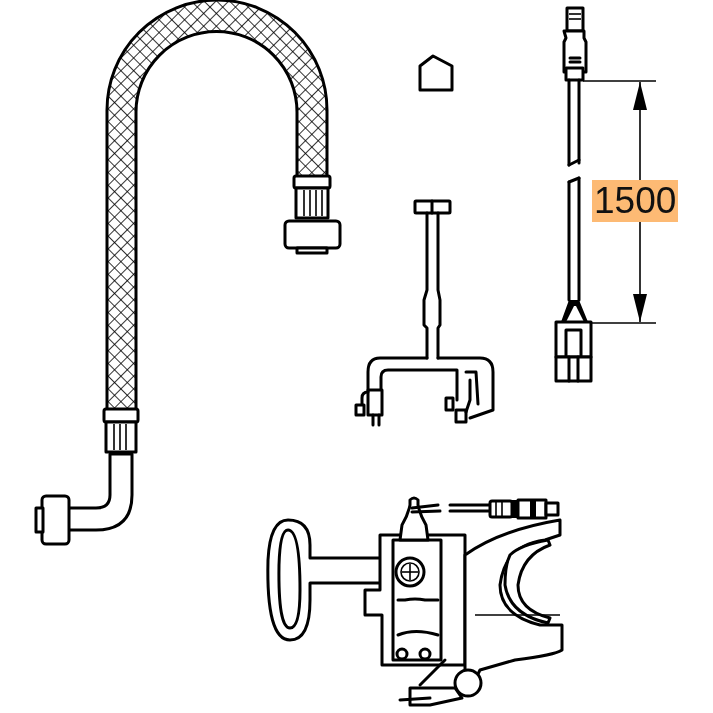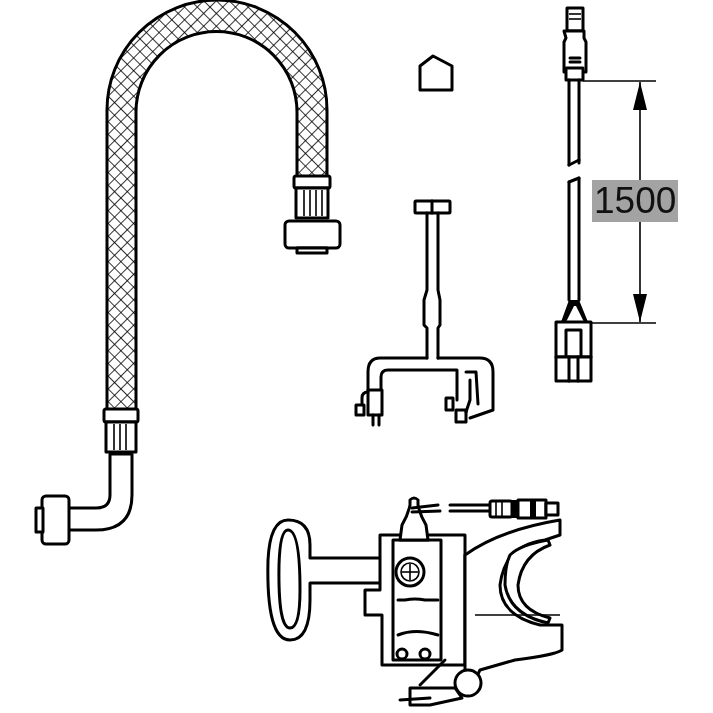--- a/index.html
+++ b/index.html
@@ -1,21 +1,21 @@
 <!DOCTYPE html>
 <html><head>
   <meta charset="utf-8">
   <style>
     html, body { margin: 0; padding: 0; background: #ffffff; }
     body { width: 713px; height: 713px; position: relative; overflow: hidden; }
     .canvas { position: absolute; left: 0; top: 0; width: 713px; height: 713px; }
     .dim-label {
       position: absolute; left: 592px; top: 180px;
       font-family: "Liberation Sans", sans-serif; font-size: 37px;
-      color: #111111; letter-spacing: 0px; background: #a3a3a3; padding: 0 2px;
+      color: #111111; letter-spacing: 0px; background: #fdba74; padding: 0 2px;
     }
     svg .ln { fill: none; stroke: #000; stroke-width: 3; stroke-linejoin: round; stroke-linecap: round; }
     svg .thin { fill: none; stroke: #000; stroke-width: 1.6; }
     svg .wh { fill: #fff; stroke: #000; stroke-width: 3; stroke-linejoin: round; }
     svg .blk { fill: #000; stroke: none; }
   </style>
 </head>
 <body>
 
 <div class="canvas">

